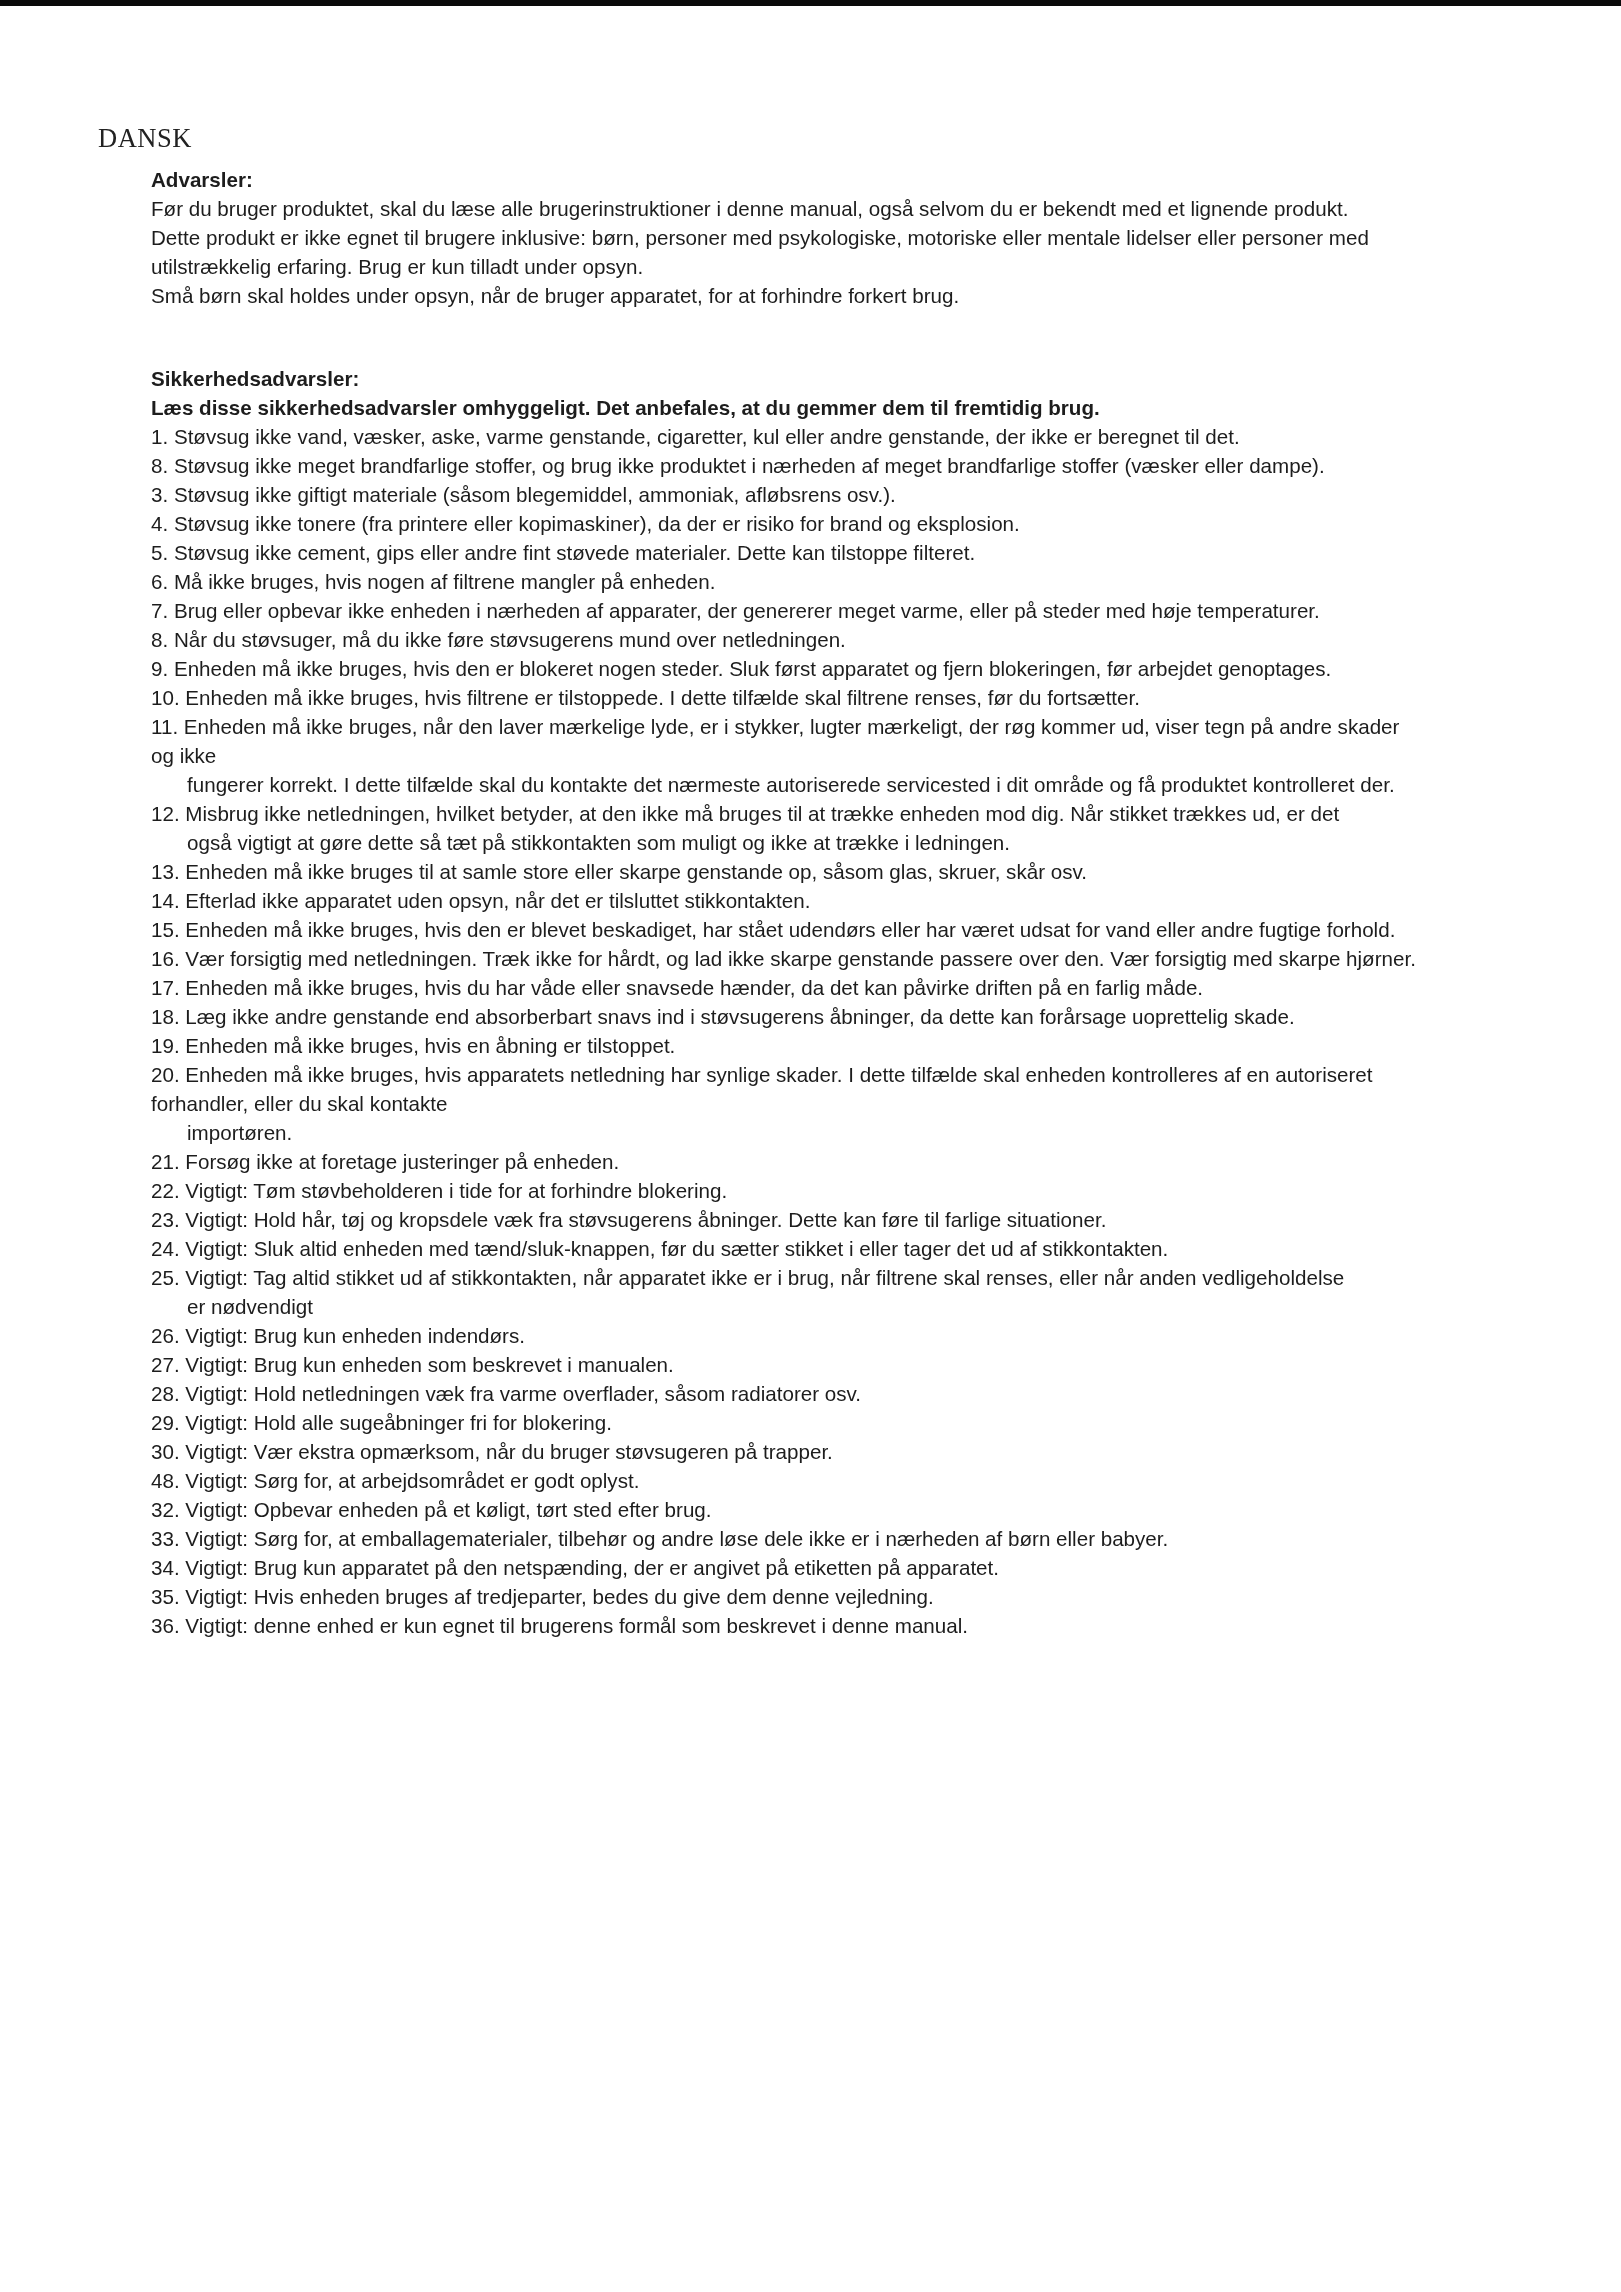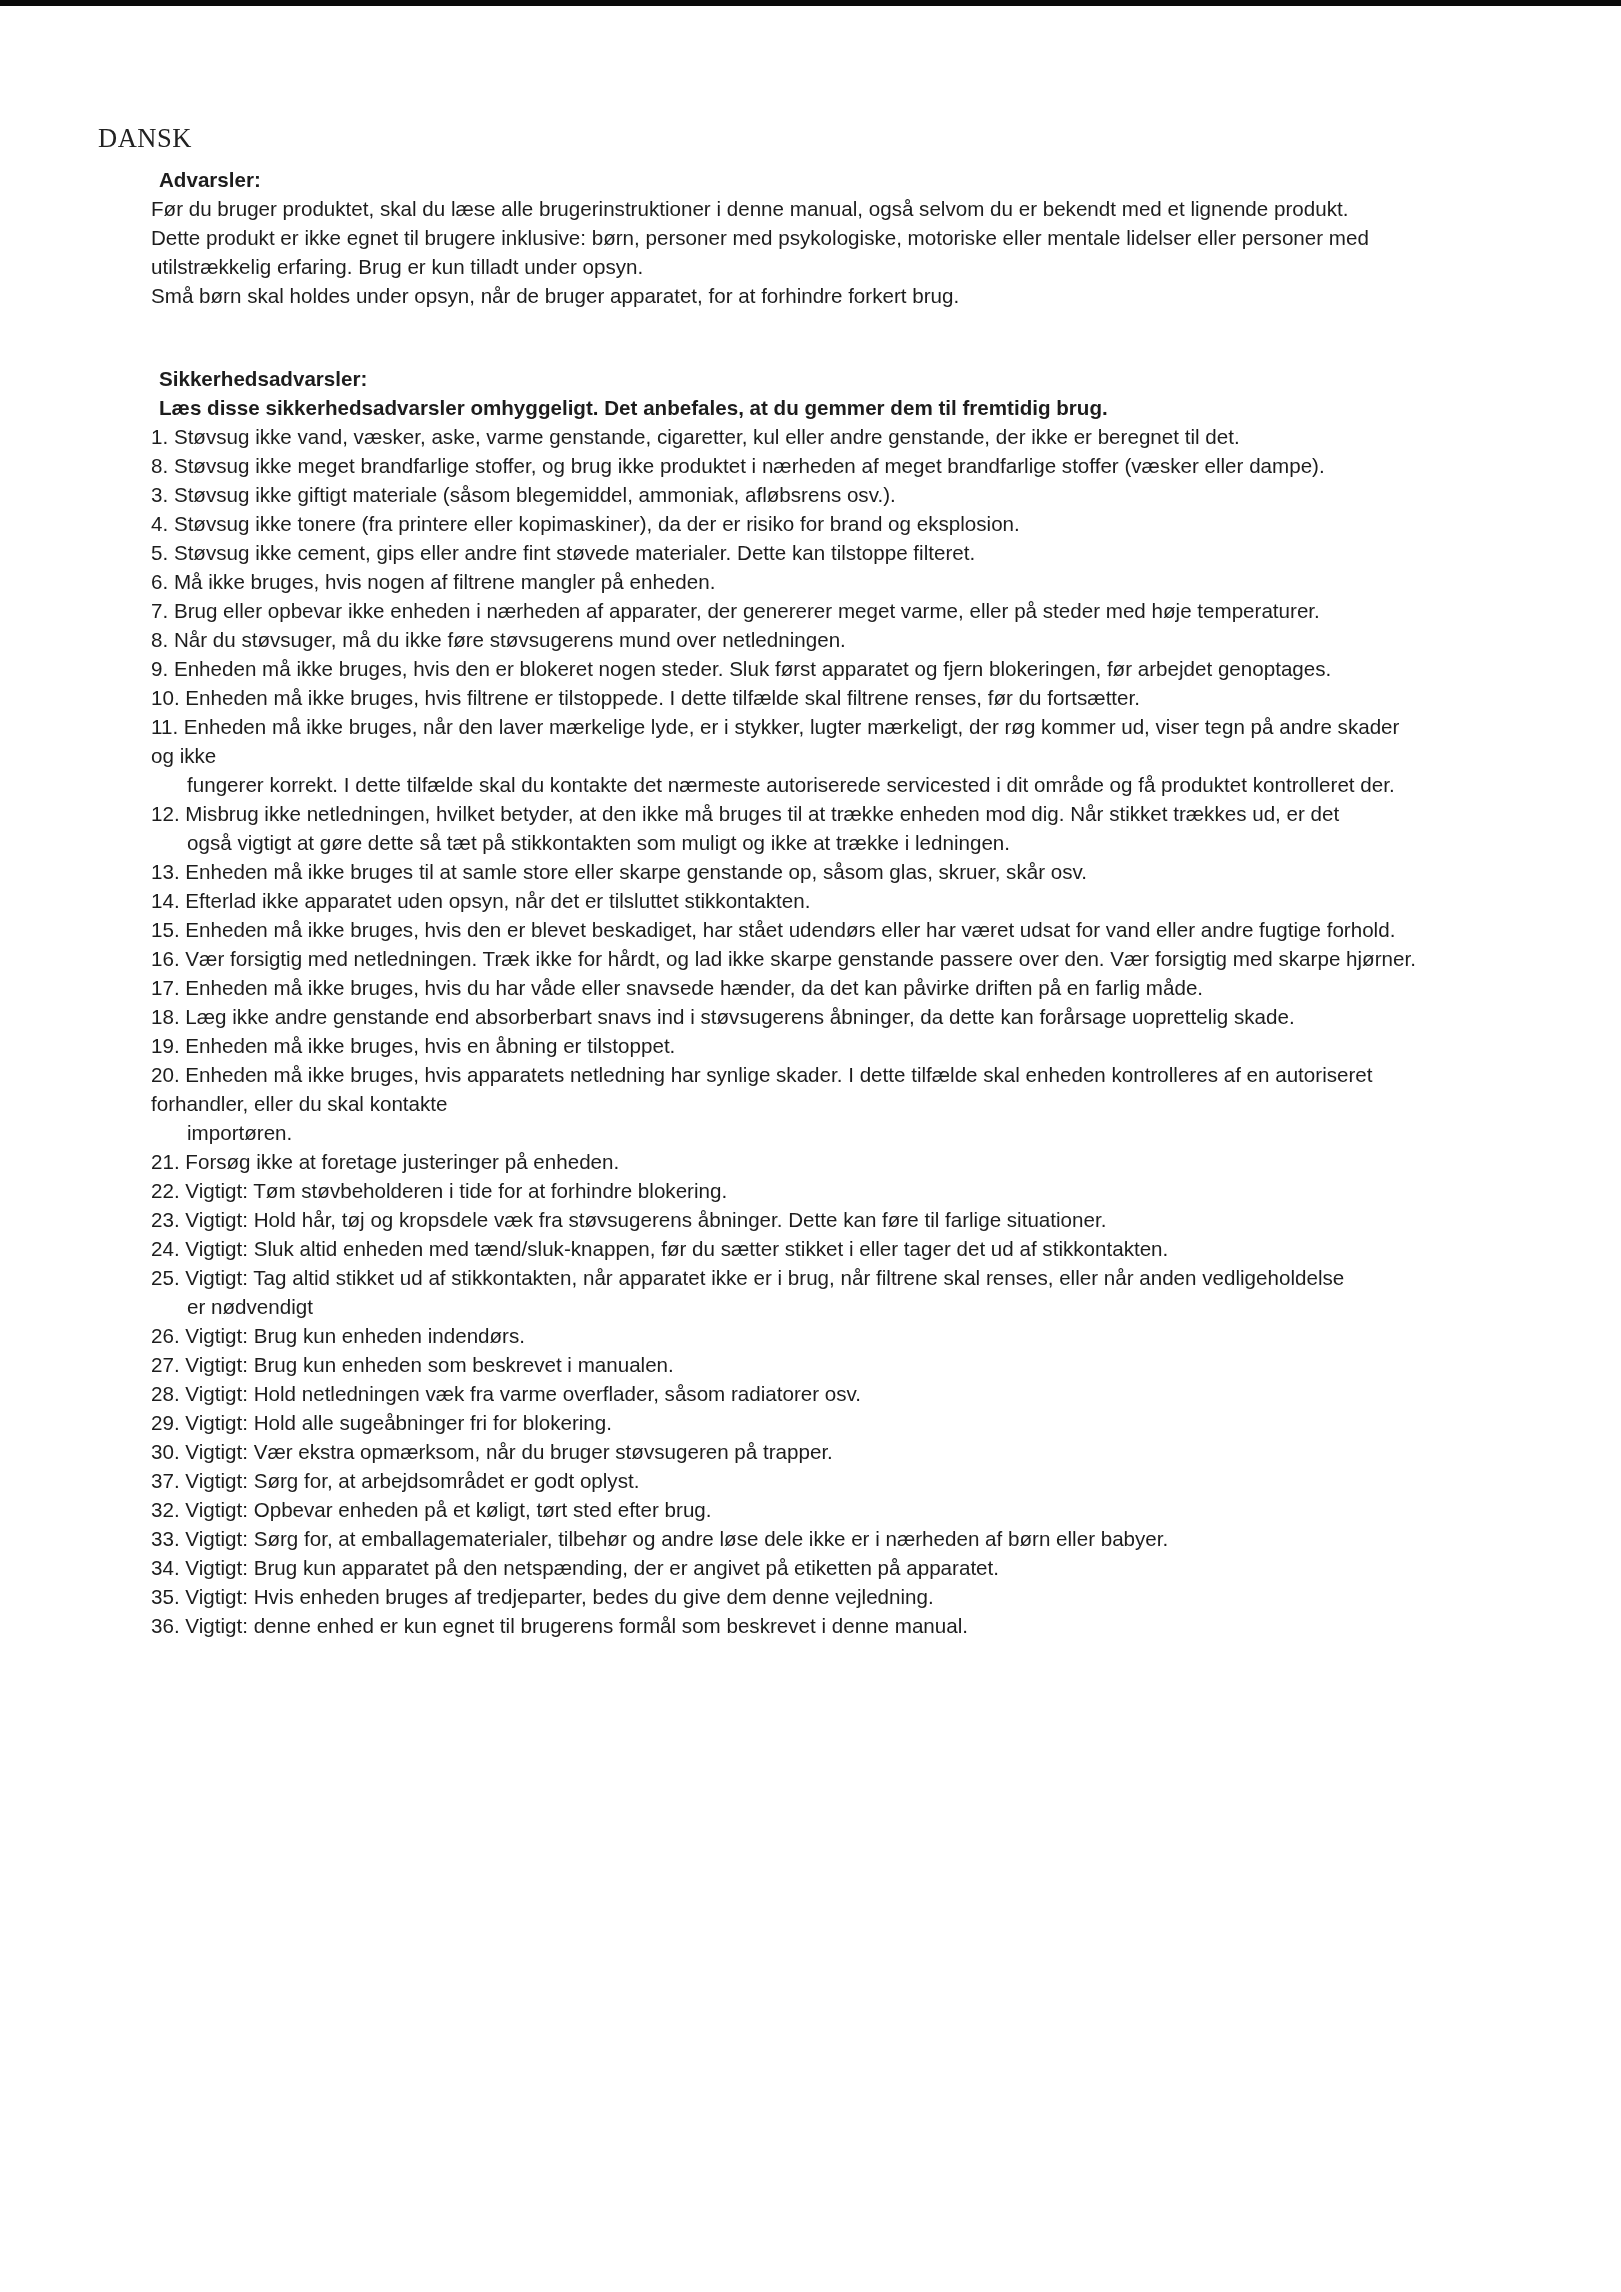--- a/index.html
+++ b/index.html
@@ -32,21 +32,21 @@
     text-align: right;
   }
   .content {
     position: absolute;
     left: 151px;
     top: 165px;
     width: 1437px;
     font-size: 20.6px;
     line-height: 29px;
   }
-  .bold { font-weight: bold; margin-left: 8px; }
+  .bold { font-weight: bold; }
   .section-gap { height: 54px; }
   .line { white-space: normal; }
   .line.indent { padding-left: 36px; }
 </style>
 </head>
 <body>
 
 <div class="top-edge"></div>
 
 <div class="lang-title">DANSK</div>
@@ -100,21 +100,21 @@
       <div class="line">22. Vigtigt: Tøm støvbeholderen i tide for at forhindre blokering.</div>
       <div class="line">23. Vigtigt: Hold hår, tøj og kropsdele væk fra støvsugerens åbninger. Dette kan føre til farlige situationer.</div>
       <div class="line">24. Vigtigt: Sluk altid enheden med tænd/sluk-knappen, før du sætter stikket i eller tager det ud af stikkontakten.</div>
       <div class="line">25. Vigtigt: Tag altid stikket ud af stikkontakten, når apparatet ikke er i brug, når filtrene skal renses, eller når anden vedligeholdelse</div>
       <div class="line indent">er nødvendigt</div>
       <div class="line">26. Vigtigt: Brug kun enheden indendørs.</div>
       <div class="line">27. Vigtigt: Brug kun enheden som beskrevet i manualen.</div>
       <div class="line">28. Vigtigt: Hold netledningen væk fra varme overflader, såsom radiatorer osv.</div>
       <div class="line">29. Vigtigt: Hold alle sugeåbninger fri for blokering.</div>
       <div class="line">30. Vigtigt: Vær ekstra opmærksom, når du bruger støvsugeren på trapper.</div>
-      <div class="line">37. Vigtigt: Sørg for, at arbejdsområdet er godt oplyst.</div>
+      <div class="line">48. Vigtigt: Sørg for, at arbejdsområdet er godt oplyst.</div>
       <div class="line">32. Vigtigt: Opbevar enheden på et køligt, tørt sted efter brug.</div>
       <div class="line">33. Vigtigt: Sørg for, at emballagematerialer, tilbehør og andre løse dele ikke er i nærheden af børn eller babyer.</div>
       <div class="line">34. Vigtigt: Brug kun apparatet på den netspænding, der er angivet på etiketten på apparatet.</div>
       <div class="line">35. Vigtigt: Hvis enheden bruges af tredjeparter, bedes du give dem denne vejledning.</div>
       <div class="line">36. Vigtigt: denne enhed er kun egnet til brugerens formål som beskrevet i denne manual.</div>
     </div>
 
 </div>
 
 

